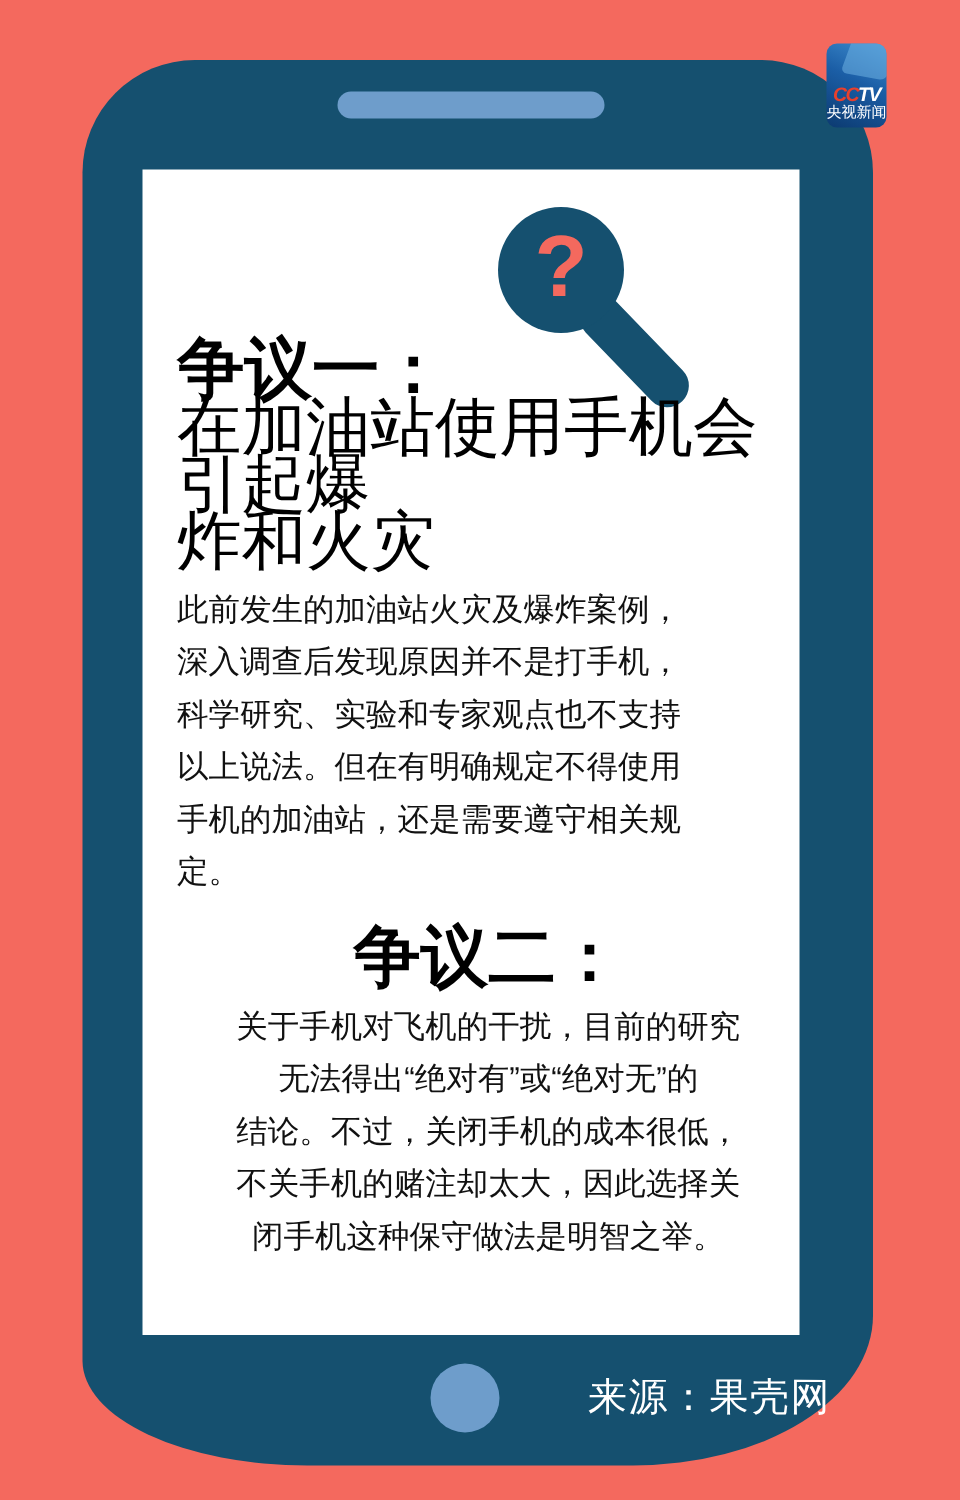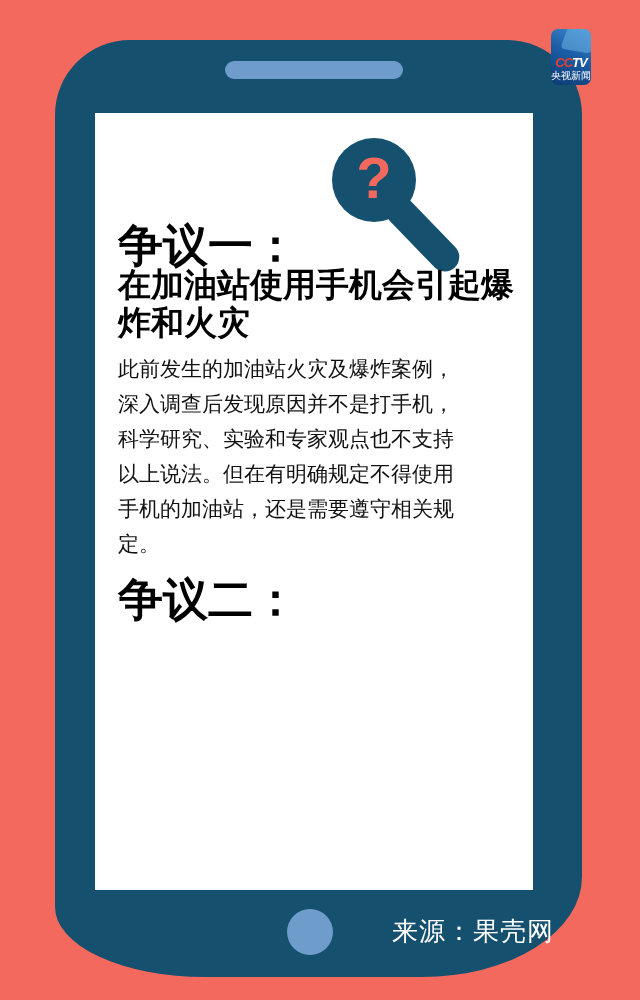--- a/index.html
+++ b/index.html
@@ -49,23 +49,23 @@
     position:absolute; left:292px; top:84px; width:92px; height:29px;
     border-radius:15px; background:#15506f;
     transform:rotate(46deg); transform-origin:14px 14px;
   }
 
   
   .content {
     position:absolute; left:23px; top:113px; width:415px; color:#000000;
   }
   .sec-label { font-size:45px; font-weight:bold; line-height:40px; }
-  .sec-title { font-size:33px; font-weight:bold; line-height:38px; white-space:pre-line; }
+  .sec-title { font-size:43px; font-weight:normal; line-height:38px; white-space:pre-line; }
   .sec-body  { font-size:21px; line-height:35px; white-space:pre-line; margin-top:9px; color:#111111; }
-  .section2  { margin-top:19px; }
+  .section2  { margin-top:19px;text-align:center; }
 
   
   .logo {
     position:absolute; left:551px; top:29px; width:40px; height:56px;
     border-radius:7px; overflow:hidden;
     background:linear-gradient(205deg, #3f8ed0 0%, #1b5ea6 45%, #0c3a70 100%);
     display:flex; flex-direction:column; align-items:center; justify-content:flex-end;
     padding-bottom:4px;
   }
   .logo::before {
@@ -109,20 +109,25 @@
           <div class="sec-body">此前发生的加油站火灾及爆炸案例，
 深入调查后发现原因并不是打手机，
 科学研究、实验和专家观点也不支持
 以上说法。但在有明确规定不得使用
 手机的加油站，还是需要遵守相关规
 定。</div>
         </div>
 
         <div class="section2">
           <div class="sec-label">争议二：</div>
+          <div class="sec-body">关于手机对飞机的干扰，目前的研究
+无法得出“绝对有”或“绝对无”的
+结论。不过，关闭手机的成本很低，
+不关手机的赌注却太大，因此选择关
+闭手机这种保守做法是明智之举。</div>
         </div>
 
       </div>
     </div>
 
     <div class="home"></div>
 
     <div class="source">来源：果壳网</div>
 
   </div>

